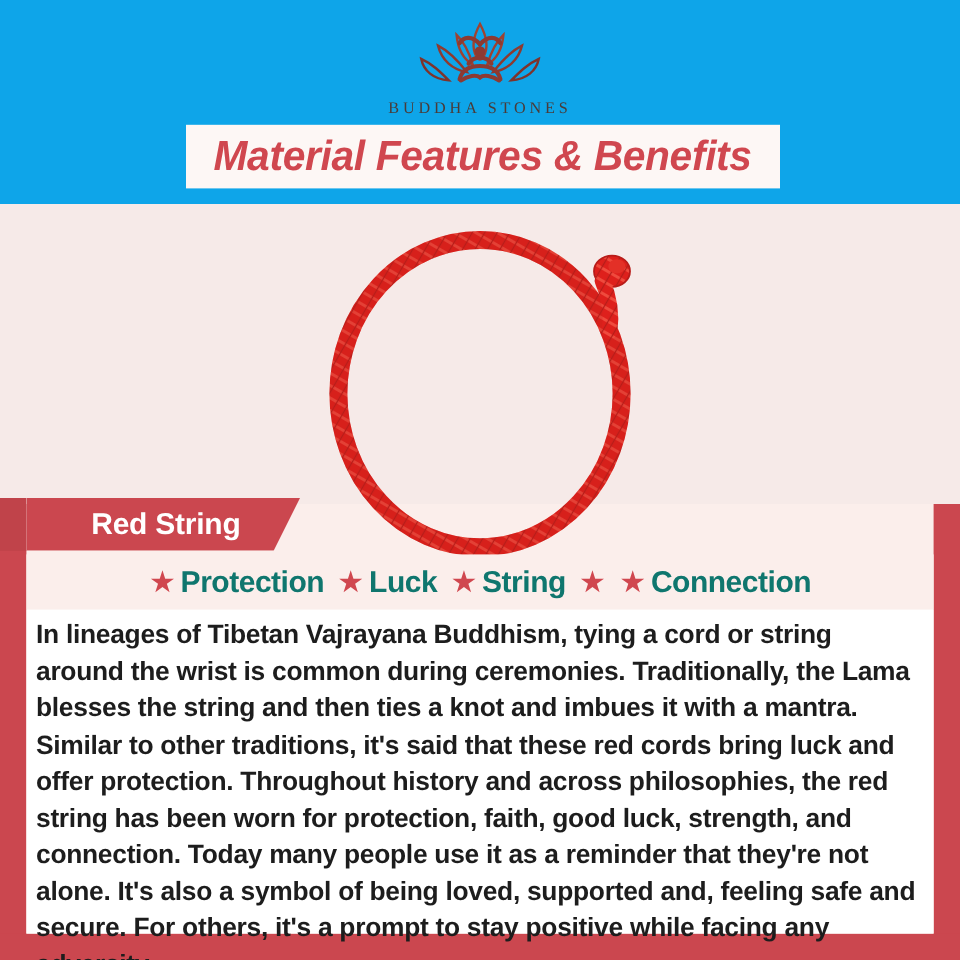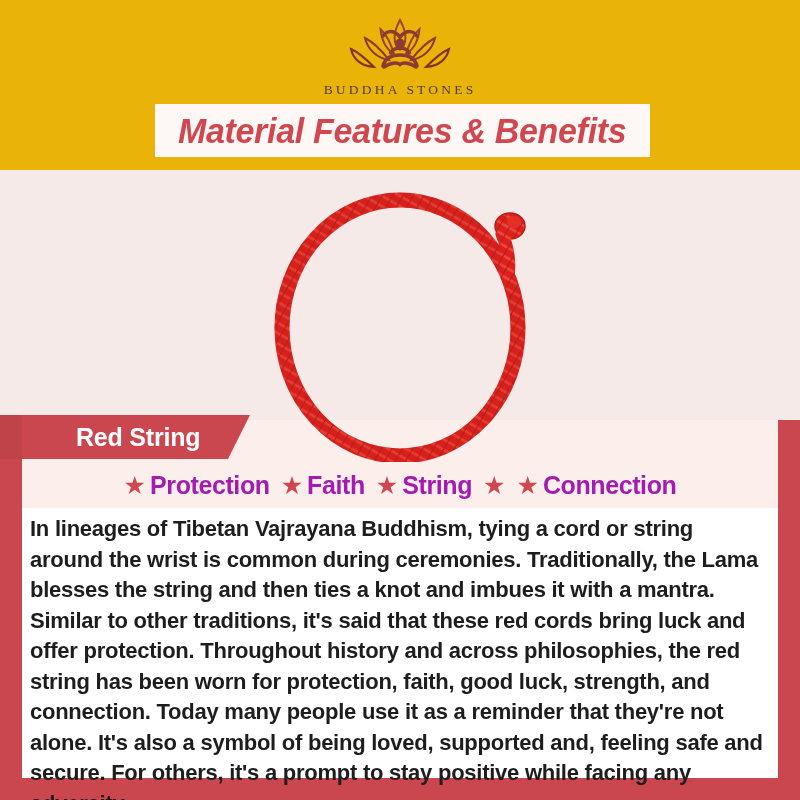--- a/index.html
+++ b/index.html
@@ -50,21 +50,21 @@
     left: 0; right: 0; bottom: 0;
     height: 22px;
     background: #cb474f;
   }
 
   
   .header {
     position: absolute;
     top: 0; left: 0; right: 0;
     height: 170px;
-    background: #eab308;
+    background: #0ea5e9;
   }
   .logo-wrap {
     position: absolute;
     top: 14px; left: 0; right: 0;
     display: flex;
     flex-direction: column;
     align-items: center;
   }
   .logo-mark { width: 140px; height: 66px; display: block; }
   .logo-text {
@@ -157,21 +157,21 @@
     align-items: center;
     gap: 4px;
     white-space: nowrap;
   }
   .star {
     color: #d0474f;
     font-size: 25px;
     line-height: 1;
   }
   .benefit-label {
-    color: #a21caf;
+    color: #0f766e;
     font-size: 25px;
     font-weight: bold;
     letter-spacing: -0.4px;
   }
 
   
   .body-panel {
     position: absolute;
     top: 508px;
     left: 22px;
@@ -275,21 +275,21 @@
     <div class="ribbon-text">Red String</div>
   </div>
 
   <div class="benefits">
     <div class="benefit">
       <span class="star">★</span>
       <span class="benefit-label">Protection</span>
     </div>
     <div class="benefit">
       <span class="star">★</span>
-      <span class="benefit-label">Faith</span>
+      <span class="benefit-label">Luck</span>
     </div>
     <div class="benefit">
       <span class="star">★</span>
       <span class="benefit-label">String</span>
     </div>
     <div class="benefit">
       <span class="star">★</span>
     </div>
     <div class="benefit">
       <span class="star">★</span>

